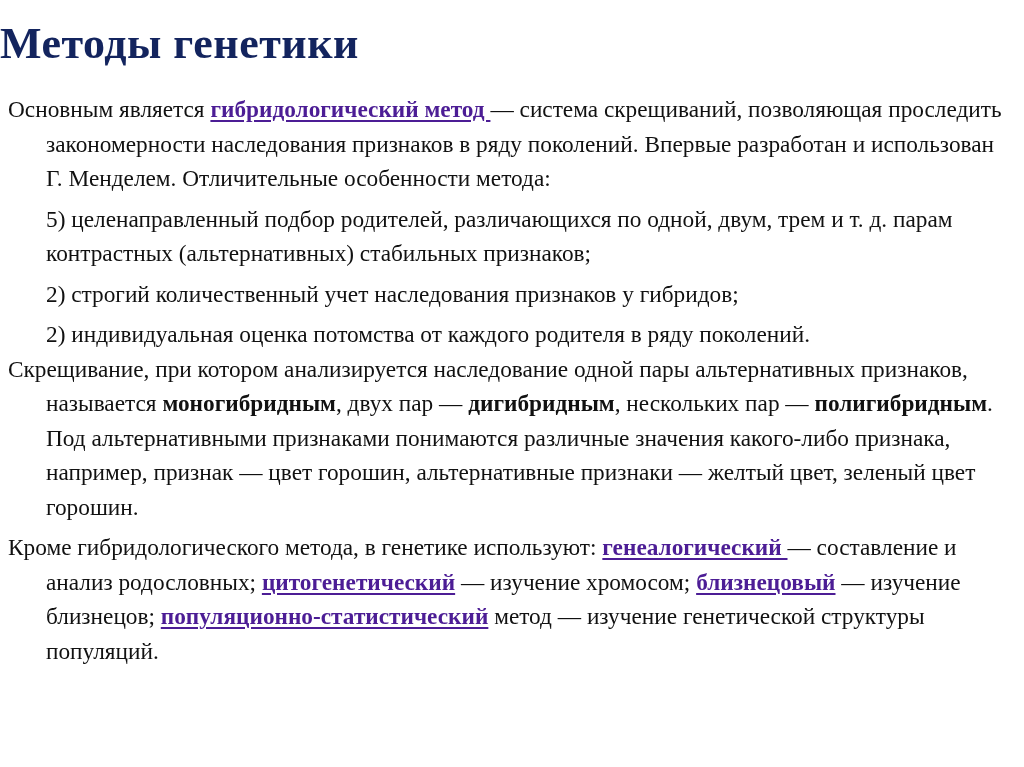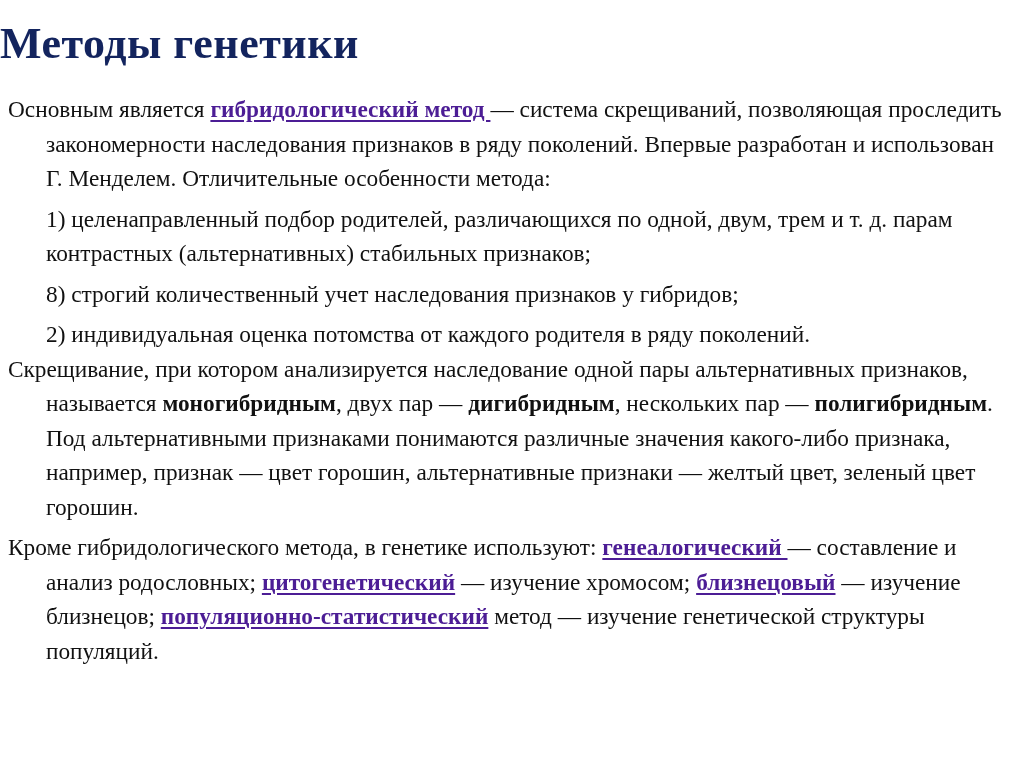--- a/index.html
+++ b/index.html
@@ -33,20 +33,20 @@
     b.term { font-weight: bold; }
   </style>
 </head>
 <body>
 
 <div class="title">Методы генетики</div>
 
 <div class="content">
   <p class="para"><span>Основным является </span><span class="red-link">гибридологический метод </span><span>— система скрещиваний, позволяющая проследить закономерности наследования признаков в ряду поколений. Впервые разработан и использован Г. Менделем. Отличительные особенности метода:</span></p>
 
-  <p class="sub first">1) целенаправленный подбор родителей, различающихся по одной, двум, трем и т. д. парам контрастных (альтернативных) стабильных признаков;</p>
-  <p class="sub">8) строгий количественный учет наследования признаков у гибридов;</p>
+  <p class="sub first">5) целенаправленный подбор родителей, различающихся по одной, двум, трем и т. д. парам контрастных (альтернативных) стабильных признаков;</p>
+  <p class="sub">2) строгий количественный учет наследования признаков у гибридов;</p>
   <p class="sub">2) индивидуальная оценка потомства от каждого родителя в ряду поколений.</p>
 
   <p class="para"><span>Скрещивание, при котором анализируется наследование одной пары альтернативных признаков, называется </span><b class="term">моногибридным</b><span>, двух пар — </span><b class="term">дигибридным</b><span>, нескольких пар — </span><b class="term">полигибридным</b><span>. Под альтернативными признаками понимаются различные значения какого-либо признака, например, признак — цвет горошин, альтернативные признаки — желтый цвет, зеленый цвет горошин.</span></p>
 
   <p class="para"><span>Кроме гибридологического метода, в генетике используют: </span><span class="red-link">генеалогический </span><span>— составление и анализ родословных; </span><span class="red-link">цитогенетический</span><span> — изучение хромосом; </span><span class="red-link">близнецовый</span><span> — изучение близнецов; </span><span class="red-link">популяционно-статистический</span><span> метод — изучение генетической структуры популяций.</span></p>
 </div>
 
 </body></html>

